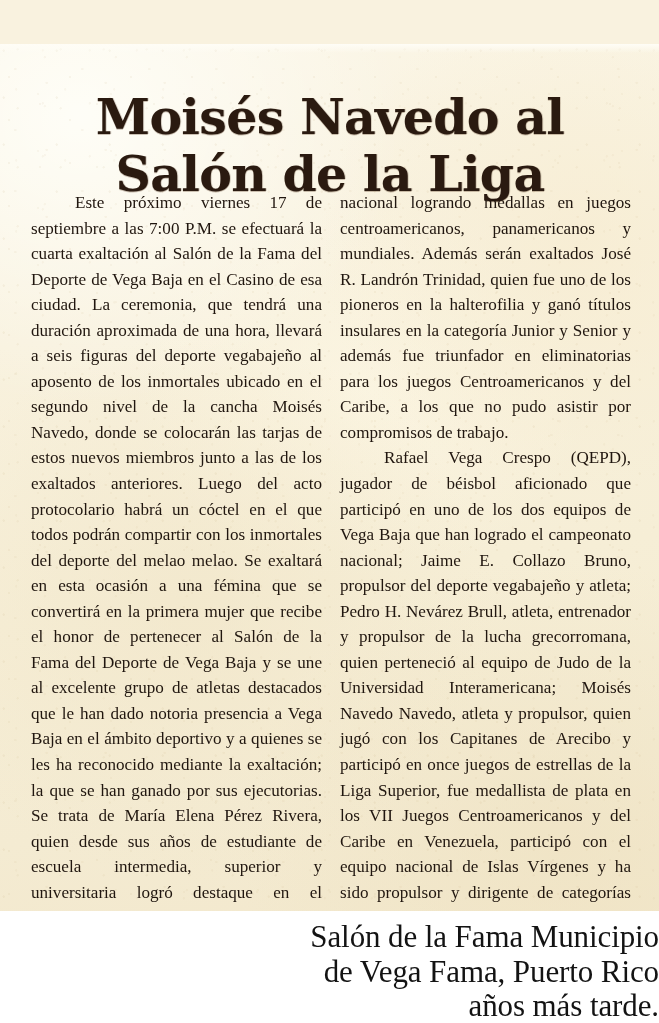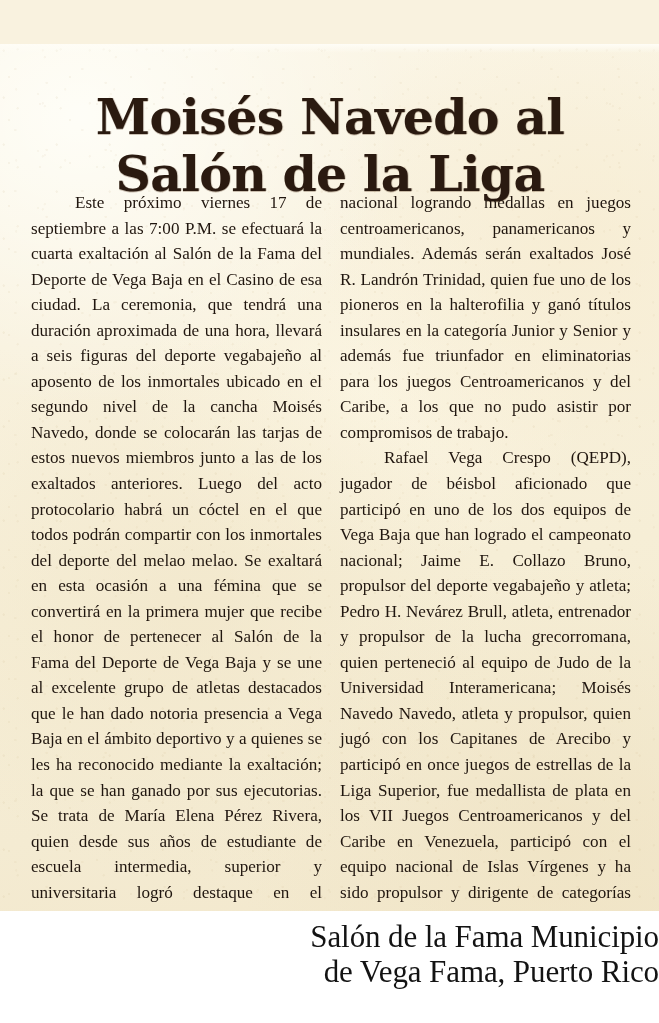--- a/index.html
+++ b/index.html
@@ -175,16 +175,17 @@
         <p><span>Rafael Vega Crespo (QEPD), jugador de béisbol aficionado que participó en uno de los dos equipos de Vega Baja que han logrado el campeonato nacional; Jaime E. Collazo Bruno, propulsor del deporte vegabajeño y atleta; Pedro H. Nevárez Brull, atleta, entrenador y propulsor de la lucha grecorromana, quien perteneció al equipo de Judo de la Universidad Interamericana; Moisés Navedo Navedo, atleta y propulsor, quien jugó con los Capitanes de Arecibo y participó en once juegos de estrellas de la Liga Superior, fue medallista de plata en los VII Juegos Centroamericanos y del Caribe en Venezuela, participó con el equipo nacional de Islas Vírgenes y ha sido propulsor y dirigente de categorías menores en Vega Baja.</span><span class="endmark"></span></p>
       </div>
 
     </div>
   </div>
 
   <div id="caption-band">
     <div id="caption">
       <span class="cap-line">Salón de la Fama Municipio</span>
       <span class="cap-line">de Vega Fama, Puerto Rico</span>
+      <span class="cap-line">años más tarde.</span>
     </div>
   </div>
 
 </div>
 
 </body></html>

